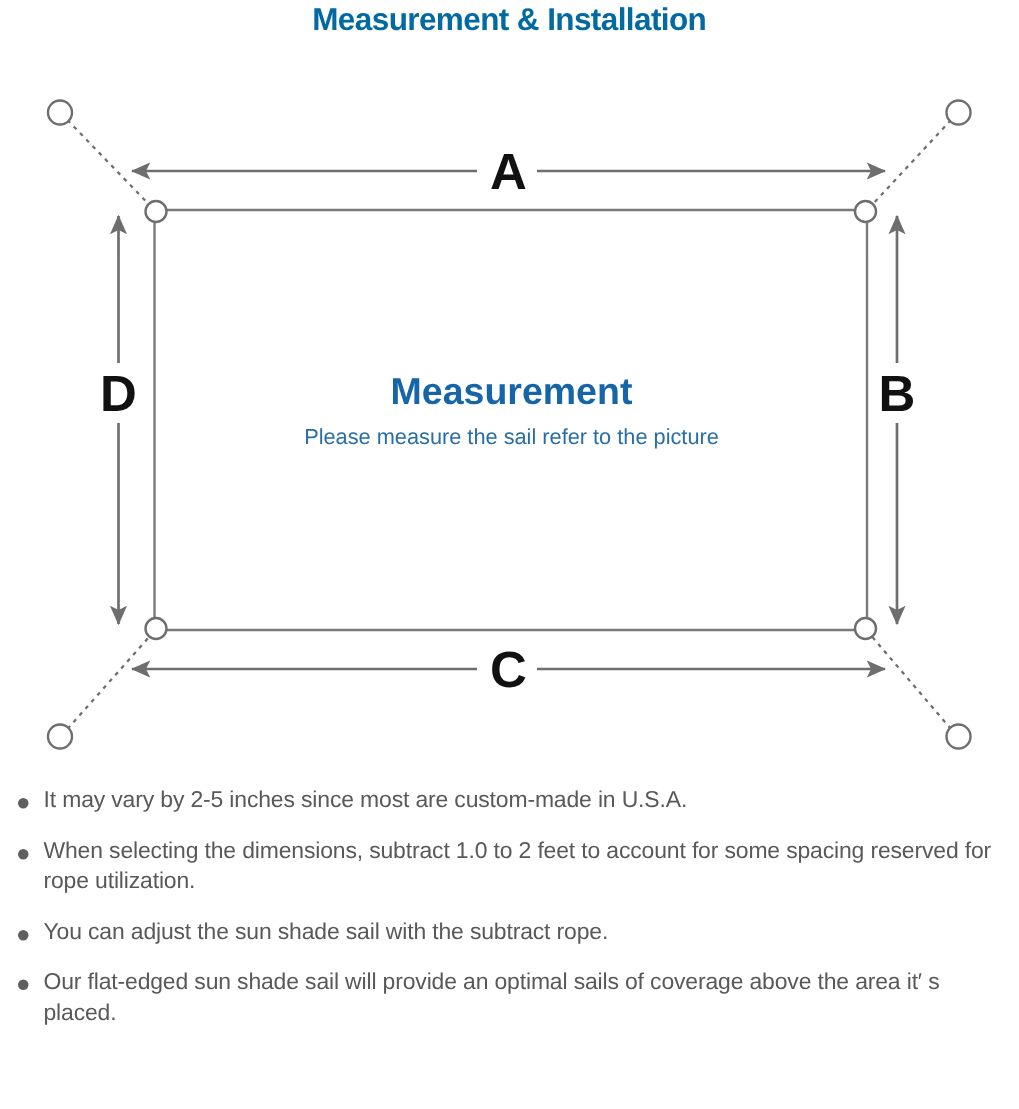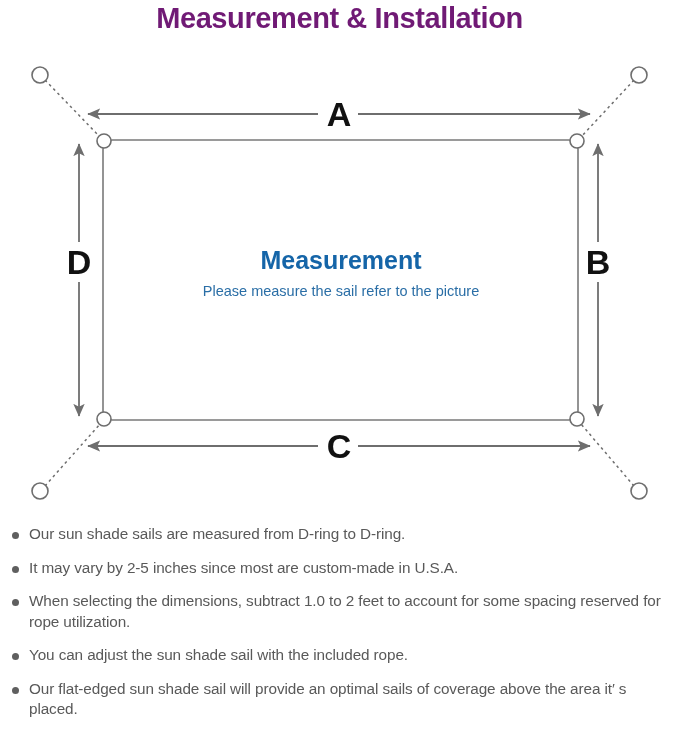--- a/index.html
+++ b/index.html
@@ -9,24 +9,24 @@
     font-family:"Liberation Sans", sans-serif;
     overflow:hidden;
     position:relative;
   }
   #page{position:relative;width:679px;height:739px;}
 
   
   .title{
     position:absolute;left:0;top:2px;width:679px;
     text-align:center;
-    font-size:29px;
+    font-size:21px;
     font-weight:bold;
     letter-spacing:-0.4px;
-    color:#701a75;
+    color:#0369a1;
     font-family:"Liberation Sans", sans-serif;
   }
 
   
   .diagram{position:absolute;left:0;top:50px;width:679px;height:470px;}
   svg.diagram-svg{display:block;width:679px;height:470px;}
 
   .dim-letter{
     font-family:"Liberation Sans", sans-serif;
     font-weight:bold;
@@ -132,39 +132,33 @@
       <text class="center-title" x="341" y="219" text-anchor="middle">Measurement</text>
       <text class="center-sub" x="341" y="246" text-anchor="middle">Please measure the sail refer to the picture</text>
     </svg>
   </div>
 
   <div class="notes">
     <div class="note-row">
       <div class="note-bullet">
           <span></span>
         </div>
-      <div class="note-text">Our sun shade sails are measured from D-ring to D-ring.</div>
-    </div>
-    <div class="note-row">
-      <div class="note-bullet">
-          <span></span>
-        </div>
       <div class="note-text">It may vary by 2-5 inches since most are custom-made in U.S.A.</div>
     </div>
     <div class="note-row">
       <div class="note-bullet">
           <span></span>
         </div>
       <div class="note-text">When selecting the dimensions, subtract 1.0 to 2 feet to account for some spacing reserved for rope utilization.</div>
     </div>
     <div class="note-row">
       <div class="note-bullet">
           <span></span>
         </div>
-      <div class="note-text">You can adjust the sun shade sail with the included rope.</div>
+      <div class="note-text">You can adjust the sun shade sail with the subtract rope.</div>
     </div>
     <div class="note-row">
       <div class="note-bullet">
           <span></span>
         </div>
       <div class="note-text">Our flat-edged sun shade sail will provide an optimal sails of coverage above the area it′ s placed.</div>
     </div>
   </div>
 
 </div>

